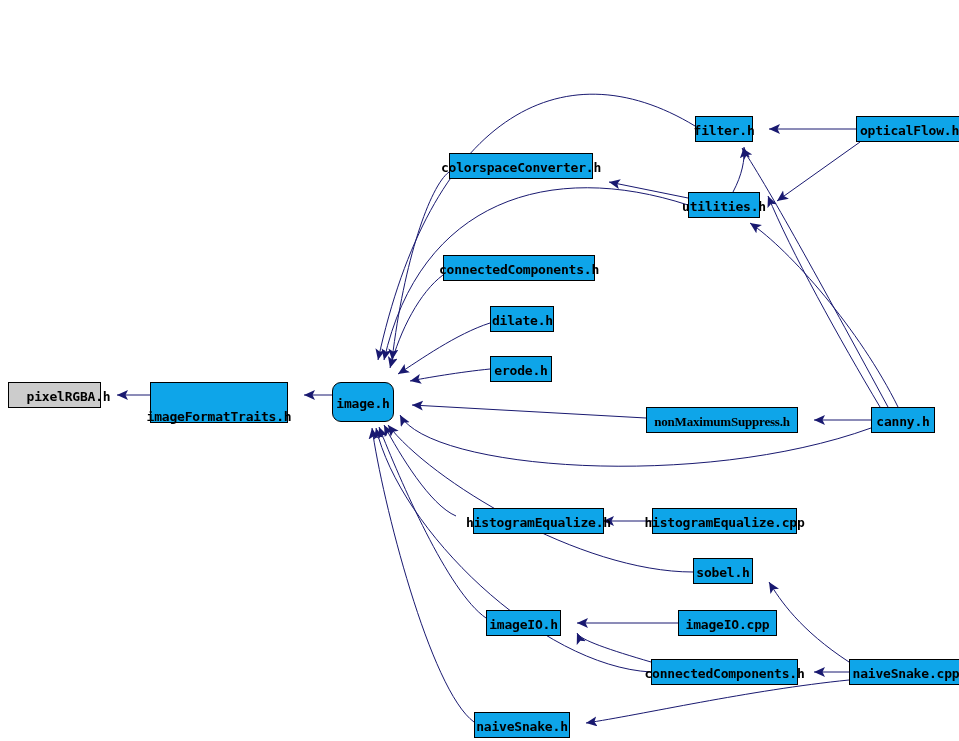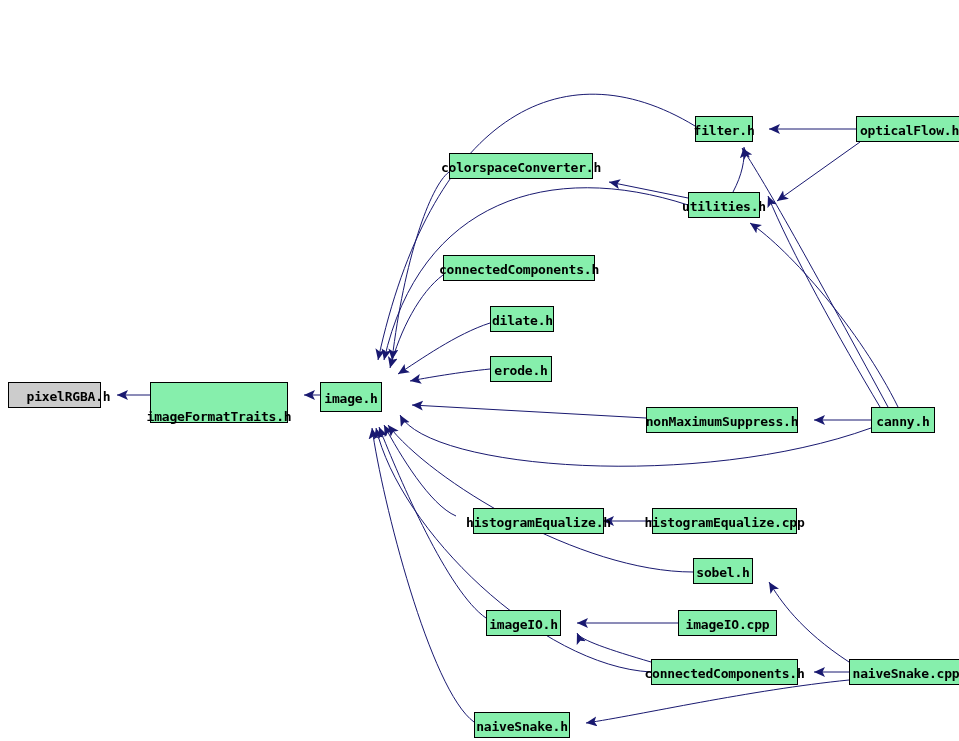--- a/index.html
+++ b/index.html
@@ -20,21 +20,21 @@
     left: 0;
     top: 0;
     width: 959px;
     height: 741px;
     pointer-events: none;
   }
   .node {
     position: absolute;
     box-sizing: border-box;
     border: 1px solid #000000;
-    background: #86efac;
+    background: #0ea5e9;
     color: #000000;
     font-family: "DejaVu Sans Mono", "Liberation Mono", monospace;
     font-size: 13px;
     font-weight: bold;
     letter-spacing: -0.2px;
     line-height: 1;
     display: flex;
     align-items: center;
     justify-content: center;
     white-space: nowrap;
@@ -90,21 +90,21 @@
         <path d="M 849 680 C 750 690 640 715 586 723" fill="none" stroke="#191970" stroke-width="1" marker-end="url(#arrow)"></path>
       </g>
   </svg>
   <div id="node-group">
       <div class="node root" style="left: 8px; top: 382px; width: 93px; height: 26px; padding-left: 28px;">
         <span class="label">pixelRGBA.h</span>
       </div>
       <div class="node" style="left: 150px; top: 382px; width: 138px; height: 41px; align-items: flex-end;">
         <span class="label">imageFormatTraits.h</span>
       </div>
-      <div class="node" style="left: 320px; top: 382px; width: 62px; height: 30px;">
+      <div class="node" style="left: 332px; top: 382px; width: 62px; height: 40px; border-radius: 9px;">
         <span class="label">image.h</span>
       </div>
       <div class="node" style="left: 449px; top: 153px; width: 144px; height: 26px; align-items: center;">
         <span class="label">colorspaceConverter.h</span>
       </div>
       <div class="node" style="left: 443px; top: 255px; width: 152px; height: 26px;">
         <span class="label">connectedComponents.h</span>
       </div>
       <div class="node" style="left: 490px; top: 306px; width: 64px; height: 26px; justify-content: flex-end;">
         <span class="label">dilate.h</span>
@@ -114,21 +114,21 @@
       </div>
       <div class="node" style="left: 473px; top: 508px; width: 131px; height: 26px;">
         <span class="label">histogramEqualize.h</span>
       </div>
       <div class="node" style="left: 486px; top: 610px; width: 75px; height: 26px;">
         <span class="label">imageIO.h</span>
       </div>
       <div class="node" style="left: 474px; top: 712px; width: 96px; height: 26px;">
         <span class="label">naiveSnake.h</span>
       </div>
-      <div class="node" style="left: 646px; top: 407px; width: 152px; height: 26px;">
+      <div class="node" style="left: 646px; top: 407px; width: 152px; height: 26px; font-family: Liberation Serif, serif;">
         <span class="label">nonMaximumSuppress.h</span>
       </div>
       <div class="node" style="left: 652px; top: 508px; width: 145px; height: 26px;">
         <span class="label">histogramEqualize.cpp</span>
       </div>
       <div class="node" style="left: 678px; top: 610px; width: 99px; height: 26px;">
         <span class="label">imageIO.cpp</span>
       </div>
       <div class="node" style="left: 651px; top: 659px; width: 147px; height: 26px;">
         <span class="label">connectedComponents.h</span>

